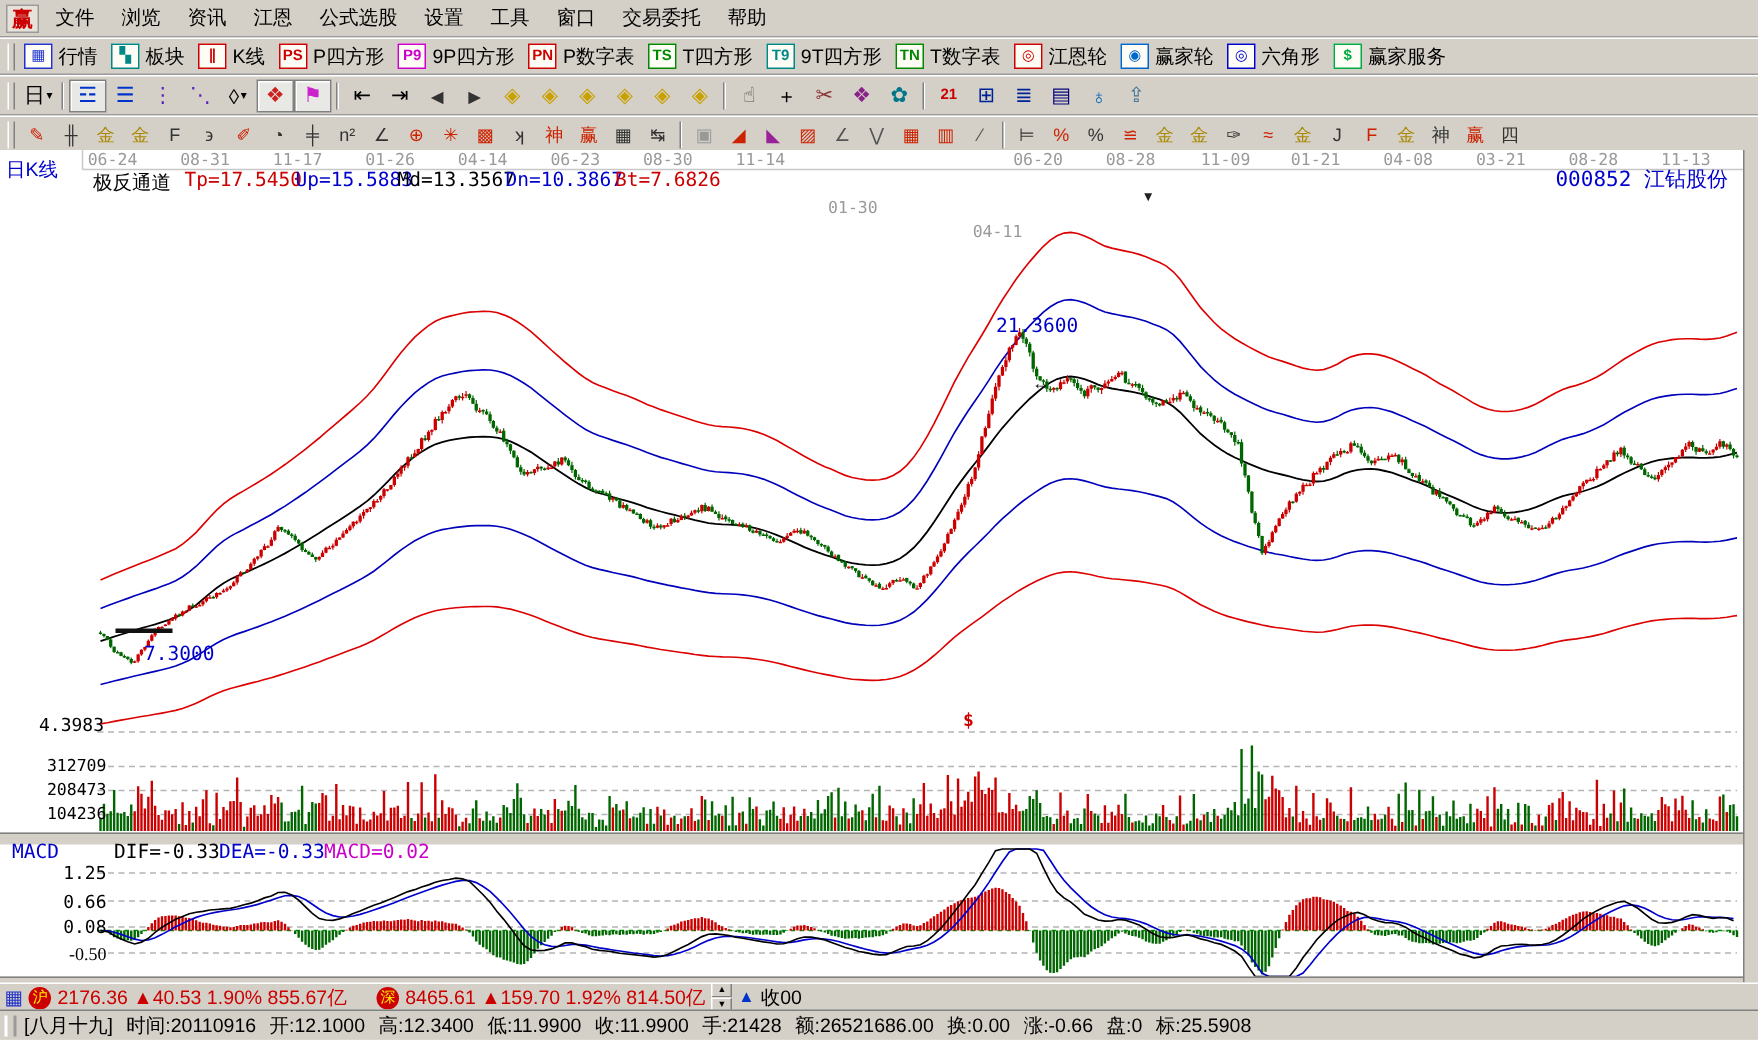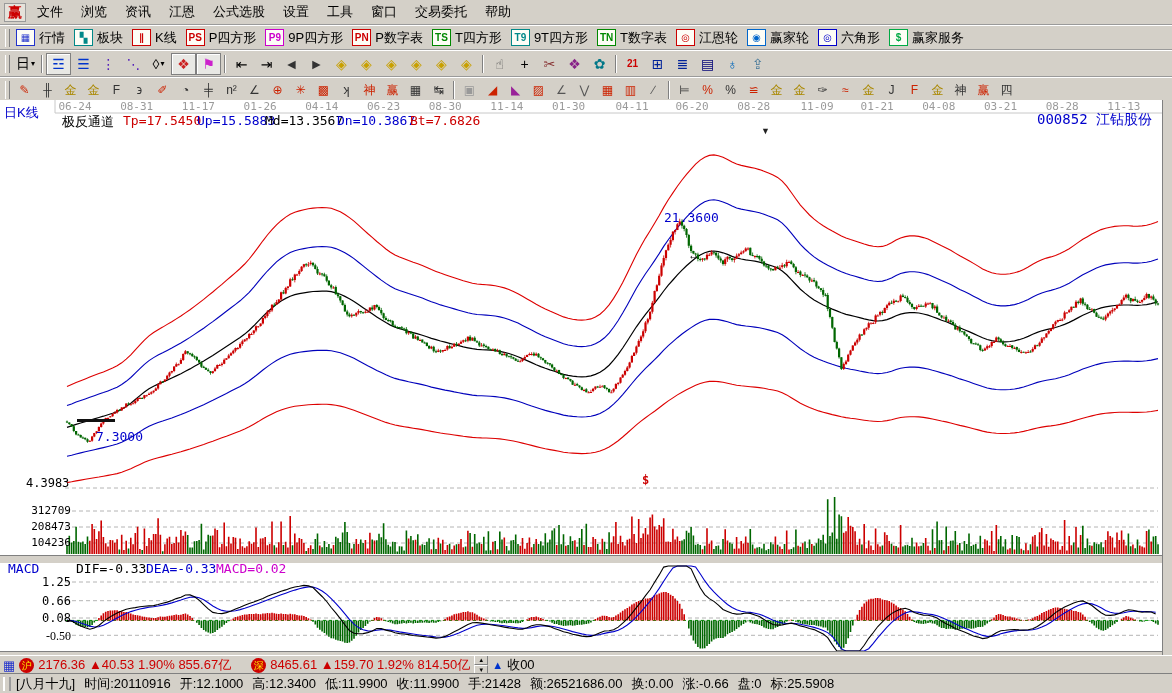--- a/index.html
+++ b/index.html
@@ -321,22 +321,22 @@
     <span class="period">日K线</span>
     <div>
         <span class="date-lbl mono" style="left: 47px;">06-24</span>
         <span class="date-lbl mono" style="left: 108.7px;">08-31</span>
         <span class="date-lbl mono" style="left: 170.4px;">11-17</span>
         <span class="date-lbl mono" style="left: 232.1px;">01-26</span>
         <span class="date-lbl mono" style="left: 293.8px;">04-14</span>
         <span class="date-lbl mono" style="left: 355.5px;">06-23</span>
         <span class="date-lbl mono" style="left: 417.2px;">08-30</span>
         <span class="date-lbl mono" style="left: 478.9px;">11-14</span>
-        <span class="date-lbl mono" style="left: 540.6px;">01-30</span>
-        <span class="date-lbl mono" style="left: 604px;">04-11</span>
+        <span class="date-lbl mono" style="left: 540.6px; margin-top: 32px;">01-30</span>
+        <span class="date-lbl mono" style="left: 637px; margin-top: 48px;">04-11</span>
         <span class="date-lbl mono" style="left: 664px;">06-20</span>
         <span class="date-lbl mono" style="left: 725.7px;">08-28</span>
         <span class="date-lbl mono" style="left: 789px;">11-09</span>
         <span class="date-lbl mono" style="left: 849.1px;">01-21</span>
         <span class="date-lbl mono" style="left: 910.8px;">04-08</span>
         <span class="date-lbl mono" style="left: 972.5px;">03-21</span>
         <span class="date-lbl mono" style="left: 1034.2px;">08-28</span>
         <span class="date-lbl mono" style="left: 1095.9px;">11-13</span>
       </div>
 

